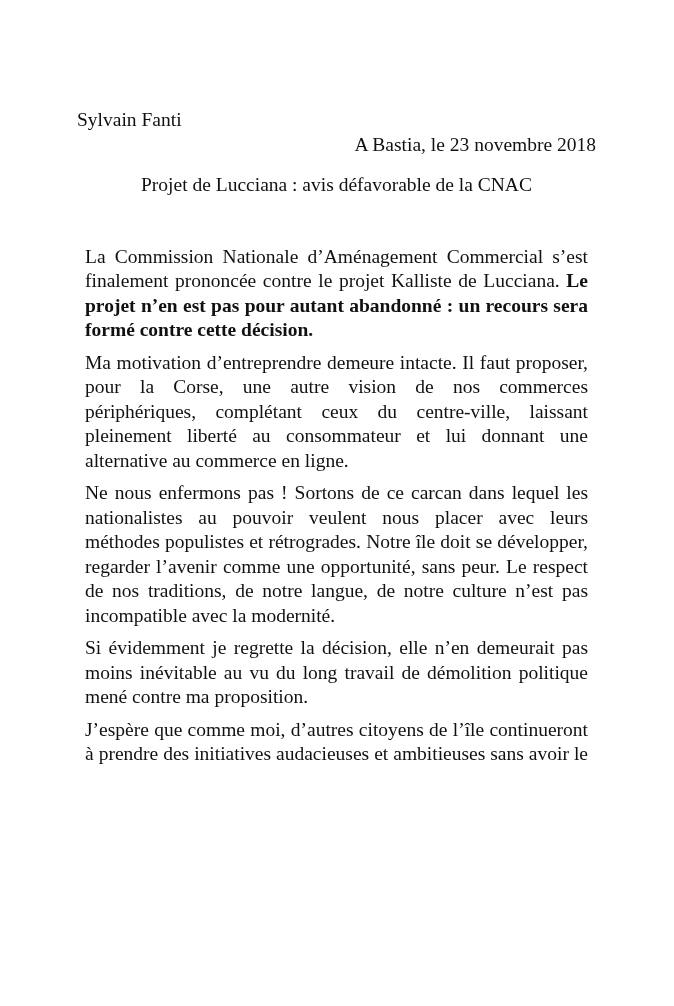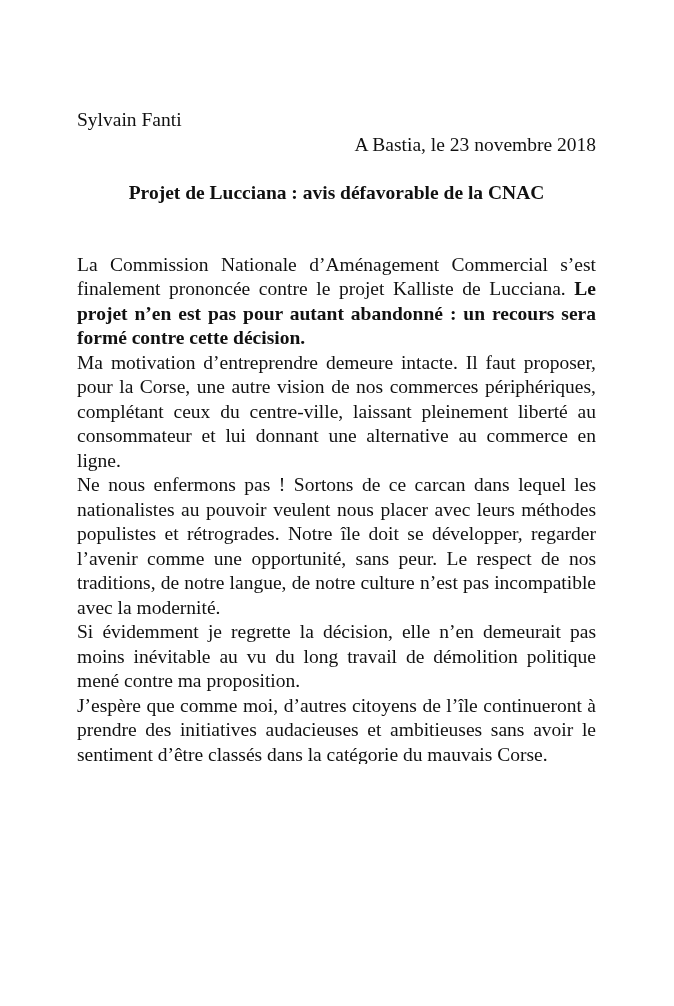--- a/index.html
+++ b/index.html
@@ -37,34 +37,34 @@
   .date-line {
     font-size: 19.5px;
     line-height: 24.5px;
     margin-top: 0;
     text-align: right;
     white-space: nowrap;
   }
   .doc-title {
     font-size: 19.5px;
     line-height: 24.5px;
-    font-weight: bold;
+    font-weight: normal;
     text-align: center;
-    margin-top: 24px;
+    margin-top: 16px;
   }
   .body-text {
     margin-top: 47px;
     font-size: 19.5px;
     line-height: 24.5px;
     text-align: justify;
     text-justify: inter-word;
     hyphens: none;
   }
   .body-text p {
-    margin: 0;
+    margin: 8px;
     padding: 0;
     text-align: justify;
   }
   .body-text p:last-child {
     text-align-last: left;
   }
   b.emph {
     font-weight: bold;
   }
 </style>

